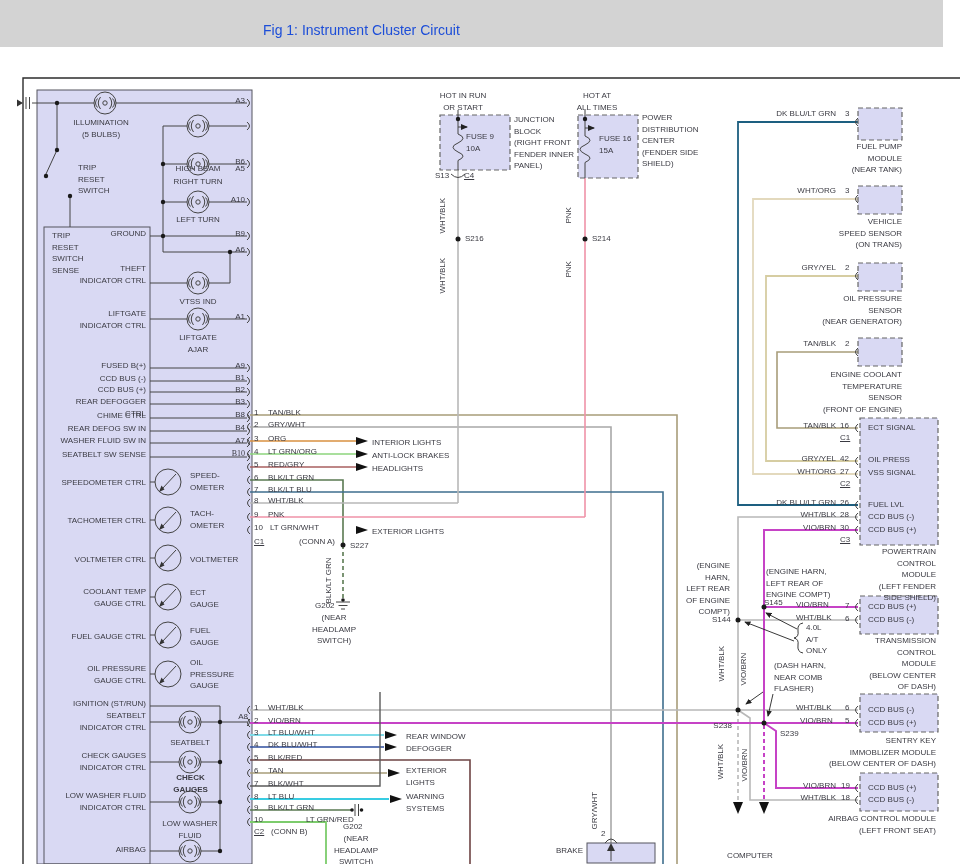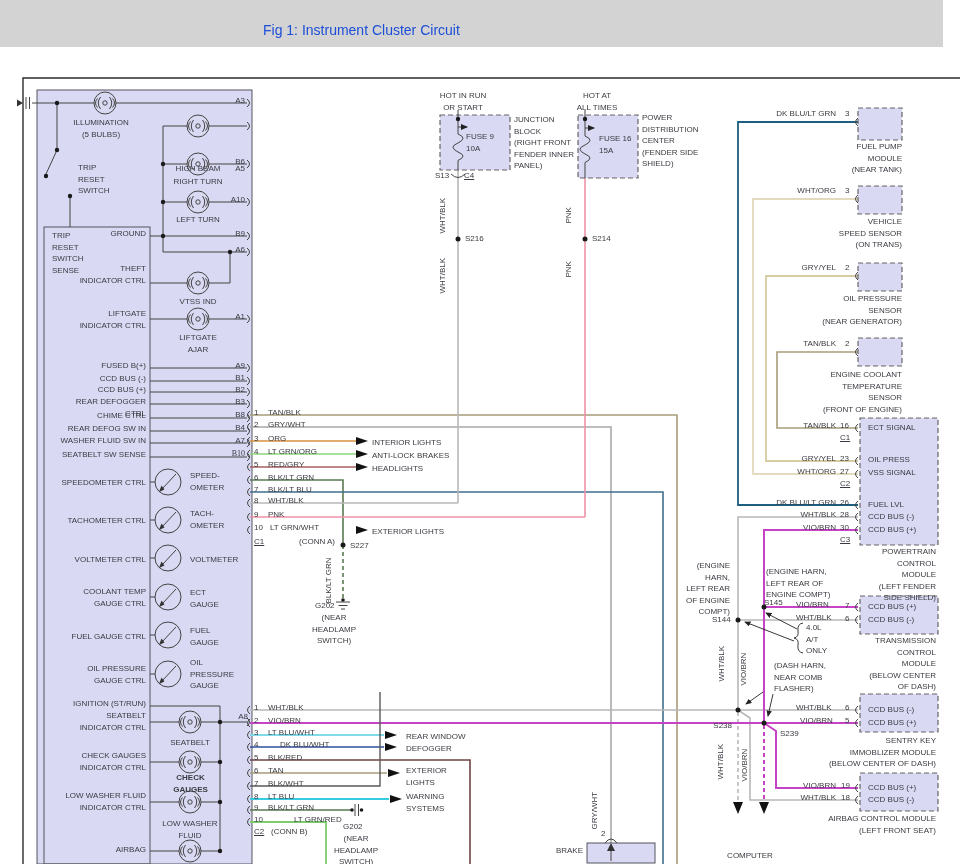--- a/index.html
+++ b/index.html
@@ -346,33 +346,33 @@
       <div class="lbl r" style="left: 548px; top: 845px; width: 35px;">BRAKE</div>
     </div>
   <div>
       <div class="lbl" style="left: 254px; top: 702px;">1</div>
       <div class="lbl" style="left: 268px; top: 702px;">WHT/BLK</div>
       <div class="lbl" style="left: 254px; top: 715px;">2</div>
       <div class="lbl" style="left: 268px; top: 715px;">VIO/BRN</div>
       <div class="lbl" style="left: 254px; top: 727px;">3</div>
       <div class="lbl" style="left: 268px; top: 727px;">LT BLU/WHT</div>
       <div class="lbl" style="left: 254px; top: 739px;">4</div>
-      <div class="lbl" style="left: 268px; top: 739px; margin-left: 12px;">DK BLU/WHT</div>
+      <div class="lbl" style="left: 268px; top: 739px;">DK BLU/WHT</div>
       <div class="lbl" style="left: 254px; top: 752px;">5</div>
       <div class="lbl" style="left: 268px; top: 752px;">BLK/RED</div>
       <div class="lbl" style="left: 254px; top: 765px;">6</div>
       <div class="lbl" style="left: 268px; top: 765px;">TAN</div>
       <div class="lbl" style="left: 254px; top: 778px;">7</div>
       <div class="lbl" style="left: 268px; top: 778px;">BLK/WHT</div>
       <div class="lbl" style="left: 254px; top: 791px;">8</div>
       <div class="lbl" style="left: 268px; top: 791px;">LT BLU</div>
       <div class="lbl" style="left: 254px; top: 802px;">9</div>
       <div class="lbl" style="left: 268px; top: 802px;">BLK/LT GRN</div>
       <div class="lbl" style="left: 254px; top: 814px;">10</div>
-      <div class="lbl" style="left: 258px; top: 814px; padding-left: 36px;">LT GRN/RED</div>
+      <div class="lbl" style="left: 270px; top: 814px; padding-left: 36px;">LT GRN/RED</div>
       <div class="lbl u" style="left: 254px; top: 826px;">C2</div>
       <div class="lbl" style="left: 271px; top: 826px;">(CONN B)</div>
       <div class="lbl" style="left: 406px; top: 731px;">REAR WINDOW
 DEFOGGER</div>
       <div class="lbl" style="left: 406px; top: 765px;">EXTERIOR
 LIGHTS</div>
       <div class="lbl" style="left: 406px; top: 791px;">WARNING
 SYSTEMS</div>
       <div class="lbl" style="left: 343px; top: 821px;">G202</div>
       <div class="lbl c" style="left: 328px; top: 833px; width: 56px;">(NEAR
@@ -426,21 +426,21 @@
       <div class="lbl r" style="left: 766px; top: 338px; width: 70px;">TAN/BLK</div>
       <div class="lbl" style="left: 845px; top: 338px;">2</div>
       <div class="lbl r" style="left: 822px; top: 369px; width: 80px;">ENGINE COOLANT
 TEMPERATURE
 SENSOR
 (FRONT OF ENGINE)</div>
       <div class="lbl r" style="left: 766px; top: 420px; width: 70px;">TAN/BLK</div>
       <div class="lbl" style="left: 840px; top: 420px;">16</div>
       <div class="lbl u" style="left: 840px; top: 432px;">C1</div>
       <div class="lbl r" style="left: 766px; top: 453px; width: 70px;">GRY/YEL</div>
-      <div class="lbl" style="left: 840px; top: 453px;">23</div>
+      <div class="lbl" style="left: 840px; top: 453px;">42</div>
       <div class="lbl r" style="left: 766px; top: 466px; width: 70px;">WHT/ORG</div>
       <div class="lbl" style="left: 840px; top: 466px;">27</div>
       <div class="lbl u" style="left: 840px; top: 478px;">C2</div>
       <div class="lbl r" style="left: 766px; top: 497px; width: 70px;">DK BLU/LT GRN</div>
       <div class="lbl" style="left: 840px; top: 497px;">26</div>
       <div class="lbl r" style="left: 766px; top: 509px; width: 70px;">WHT/BLK</div>
       <div class="lbl" style="left: 840px; top: 509px;">28</div>
       <div class="lbl r" style="left: 766px; top: 522px; width: 70px;">VIO/BRN</div>
       <div class="lbl" style="left: 840px; top: 522px;">30</div>
       <div class="lbl u" style="left: 840px; top: 534px;">C3</div>

